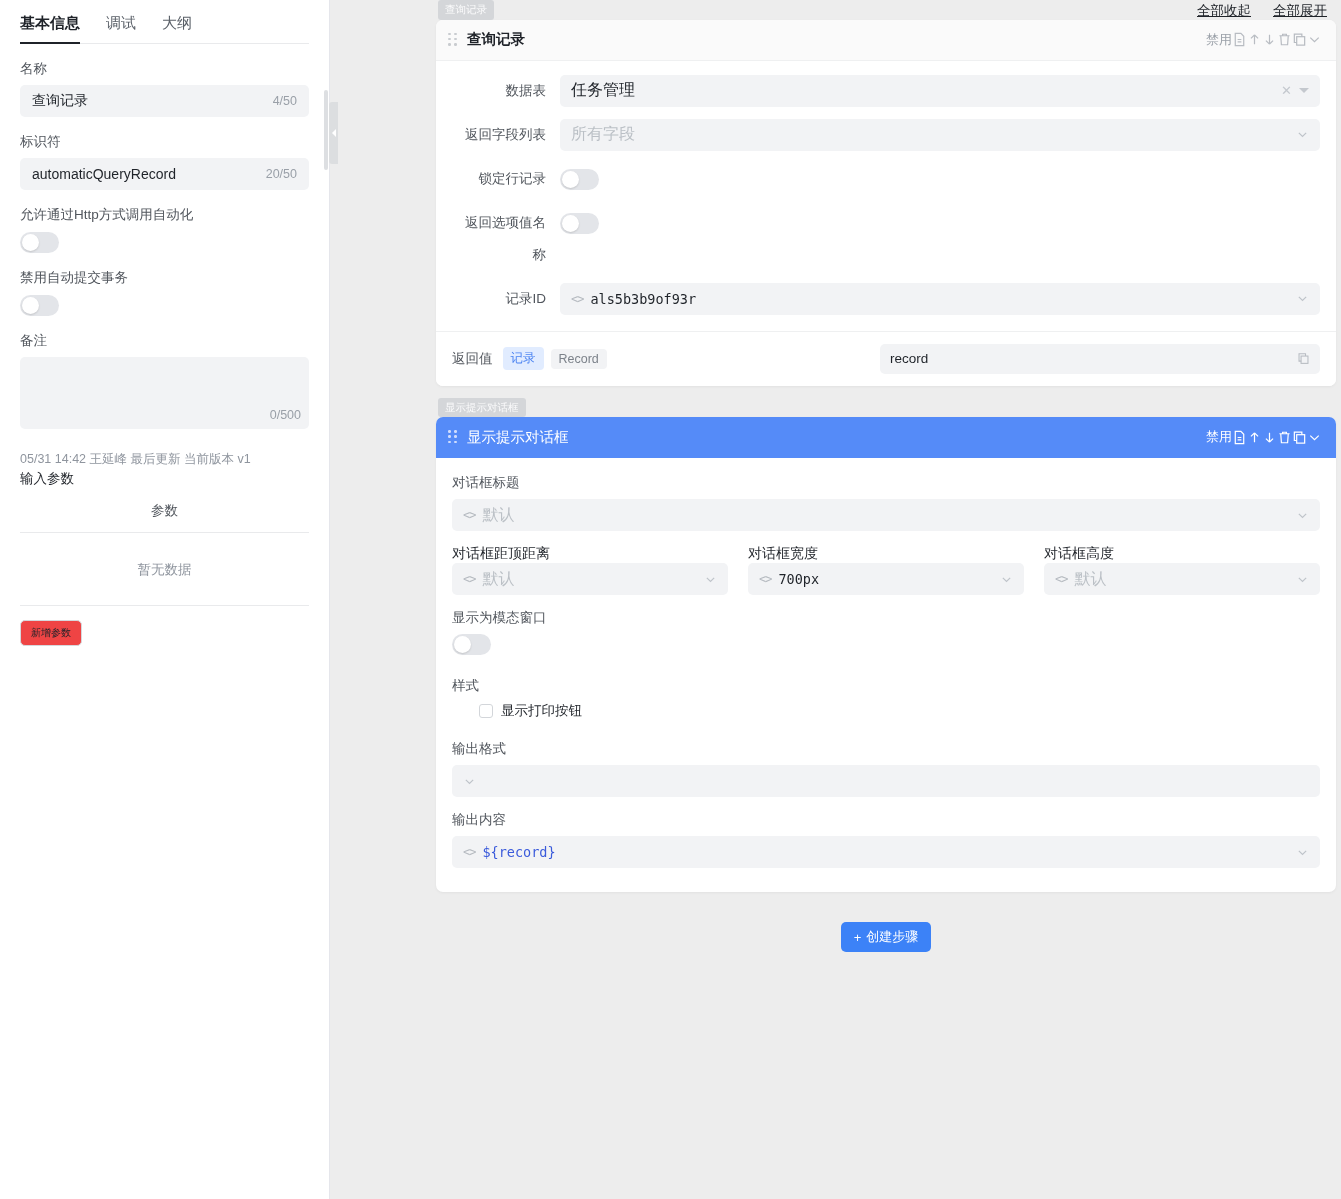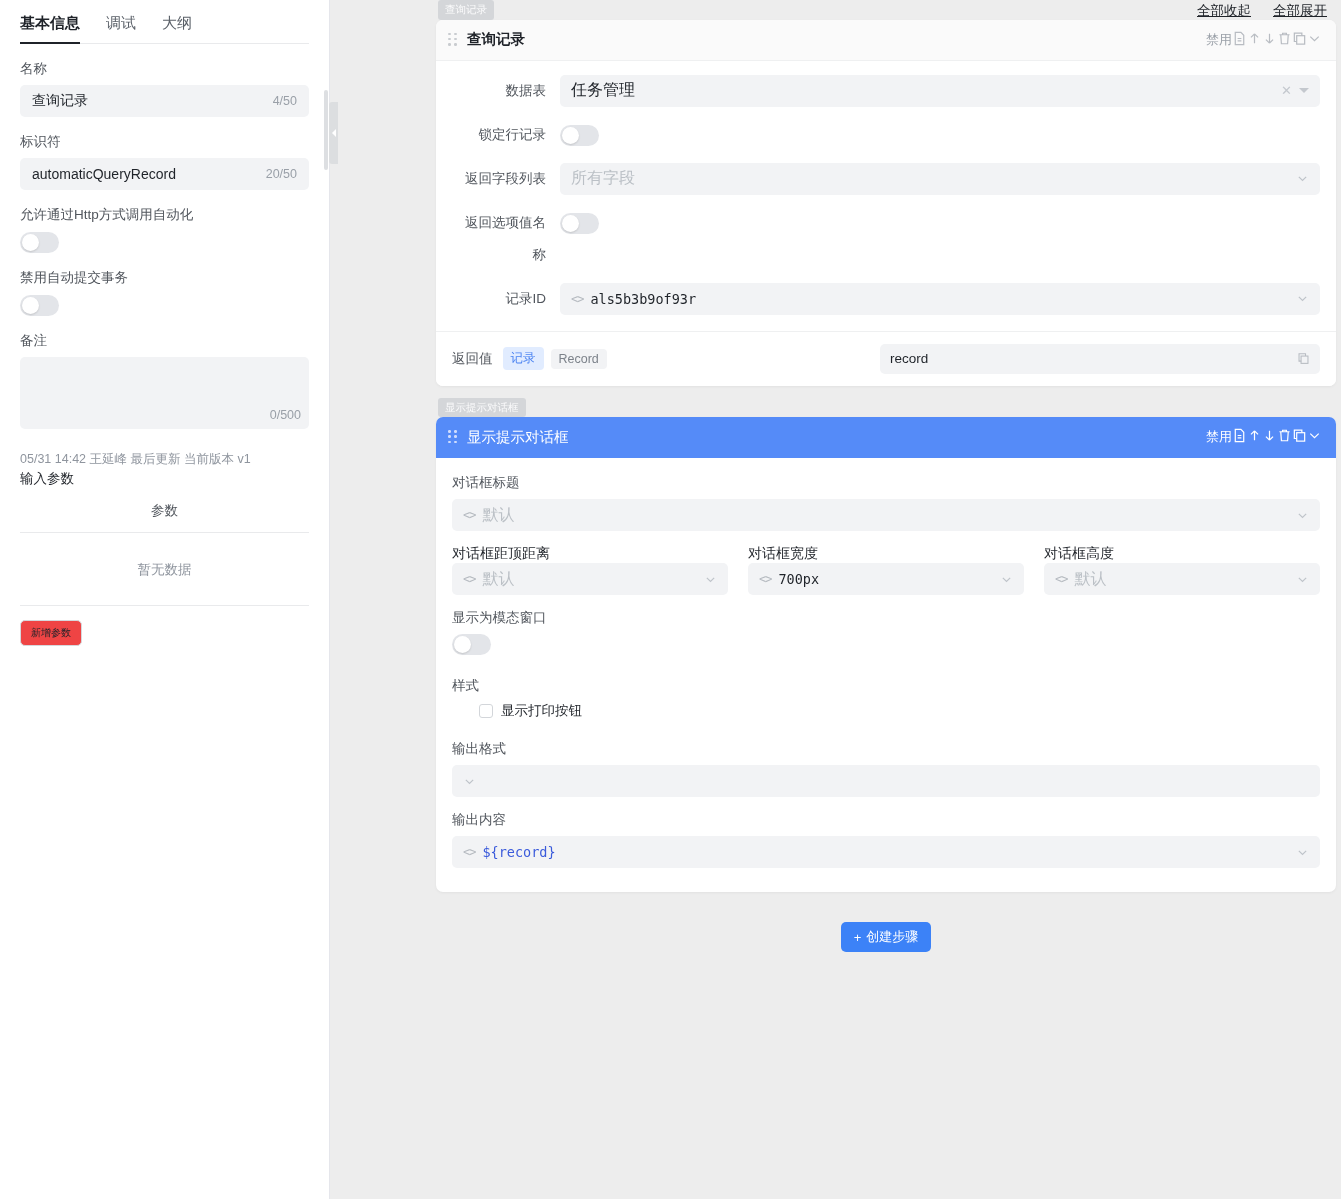--- a/index.html
+++ b/index.html
@@ -100,21 +100,21 @@
   .card-head {
     height: 41px; display: flex; align-items: center;
     background: #fafafa; border-bottom: 1px solid #eff0f1; padding: 0 14px 0 12px;
   }
   .card-head.selected { background: #558bf8; border-bottom-color: #558bf8; }
   .drag-dots { width: 9px; height: 14px; display: grid; grid-template-columns: 3px 3px; gap: 2px 3px; margin-right: 10px; cursor: grab; }
   .drag-dots i { width: 2.5px; height: 2.5px; border-radius: 50%; background: #c9ccd0; display: block; }
   .card-head.selected .drag-dots i { background: #cfdcfd; }
   .card-title { font-size: 14.5px; font-weight: bold; color: #1f2329; }
   .card-head.selected .card-title { color: #ffffff; font-weight: normal; }
-  .head-tools { margin-left: auto; display: flex; align-items: flex-start; }
+  .head-tools { margin-left: auto; display: flex; align-items: center; }
   .head-tools .t-text { font-size: 13px; color: #9aa0a8; cursor: pointer; }
   .card-head.selected .head-tools .t-text { color: #ffffff; }
   .ic { width: 15px; height: 15px; display: block; color: #b8bcc2; cursor: pointer; }
   .card-head.selected .ic { color: #ffffff; }
   .ic svg { width: 100%; height: 100%; display: block; stroke: currentColor; fill: none; stroke-width: 1.3; }
 
   .card-body { padding: 14px 16px 16px; }
 
   .row { display: flex; align-items: flex-start; margin-bottom: 12px; }
   .row-label {
@@ -288,43 +288,43 @@
 
         <div class="card-body">
 
           <div class="row">
             <div class="row-label">数据表</div>
             <div class="row-ctl">
               <div class="input">
                 <span class="v">任务管理</span>
                 <span class="clearx">✕</span>
                 <span class="caret"></span>
-              </div>
-            </div>
-          </div>
-
-          <div class="row">
-            <div class="row-label">锁定行记录</div>
-            <div class="row-ctl" style="padding-top:6px">
-              <div class="toggle-lg">
-                <span class="knob"></span>
               </div>
             </div>
           </div>
 
           <div class="row">
             <div class="row-label">返回字段列表</div>
             <div class="row-ctl">
               <div class="input">
                 <span class="v ph">所有字段</span>
                 <span class="chev">
                   <svg viewBox="0 0 16 16">
                       <path d="M3.5 6 8 10.4 12.5 6"></path>
                     </svg>
                 </span>
+              </div>
+            </div>
+          </div>
+
+          <div class="row">
+            <div class="row-label">锁定行记录</div>
+            <div class="row-ctl" style="padding-top:6px">
+              <div class="toggle-lg">
+                <span class="knob"></span>
               </div>
             </div>
           </div>
 
           <div class="row">
             <div class="row-label">返回选项值名称</div>
             <div class="row-ctl" style="padding-top:6px">
               <div class="toggle-lg">
                 <span class="knob"></span>
               </div>

